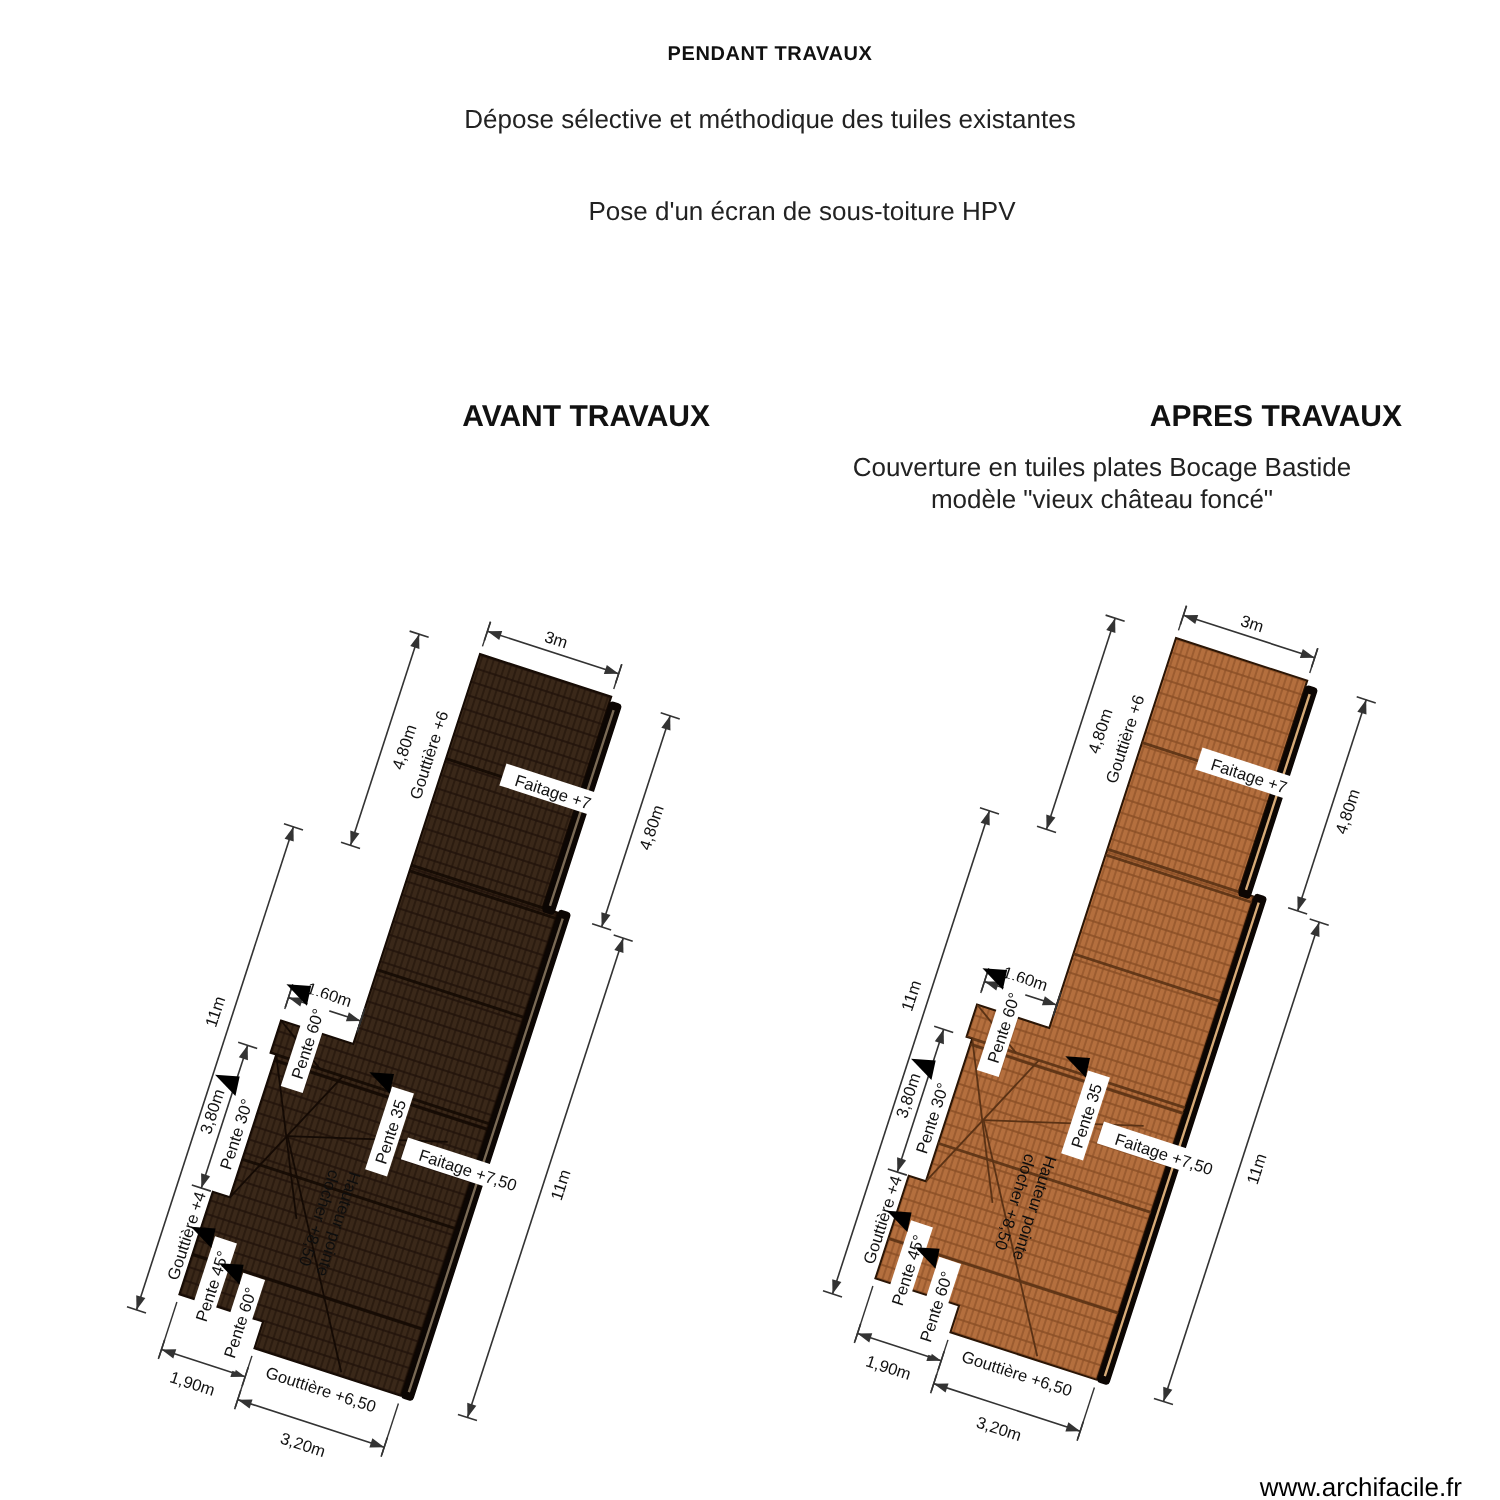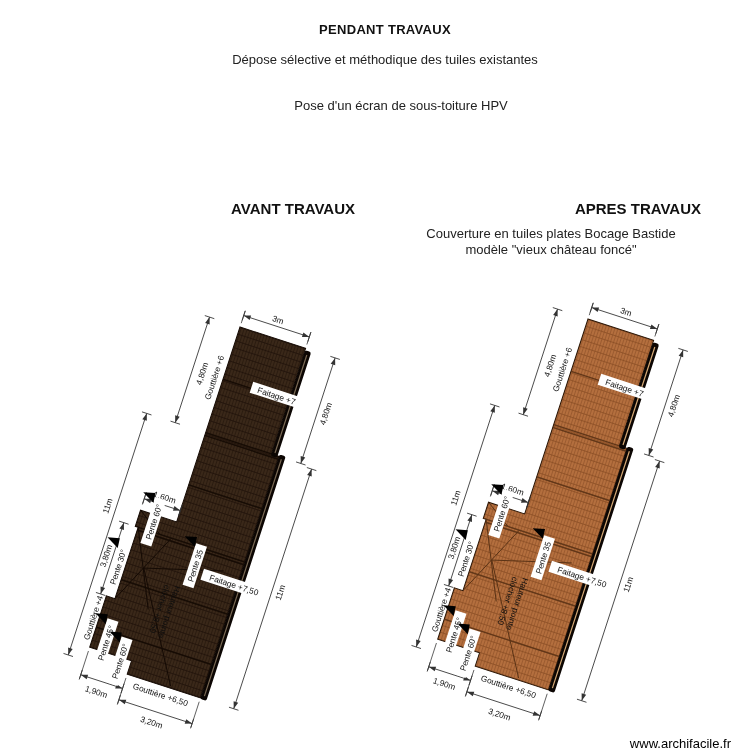--- a/index.html
+++ b/index.html
@@ -1,20 +1,20 @@
 <!DOCTYPE html>
 <html><head>
 <meta charset="utf-8">
 <style>
   html,body{margin:0;padding:0;background:#fff;}
   .page{position:relative;width:750px;height:750px;background:#ffffff;overflow:hidden;
         font-family:"Liberation Sans",sans-serif;color:#1a1a1a;}
   .abs{position:absolute;}
   .center{text-align:center;}
-  .title{font-size:13px;font-weight:bold;letter-spacing:.3px;color:#111;}
+  .title{font-size:10px;font-weight:bold;letter-spacing:.3px;color:#111;}
   .body-line{font-size:13px;color:#222;}
   .para{font-size:13px;line-height:15.5px;color:#222;}
   .sec-title{font-size:15px;font-weight:bold;color:#111;text-align:right;}
   .sec-sub{font-size:13px;line-height:15.5px;color:#222;}
   .footer{font-size:13px;color:#000;margin-top:16px;}
   svg{display:block;font-family:"Liberation Sans",sans-serif;}
 </style>
 </head>
 <body>
 

